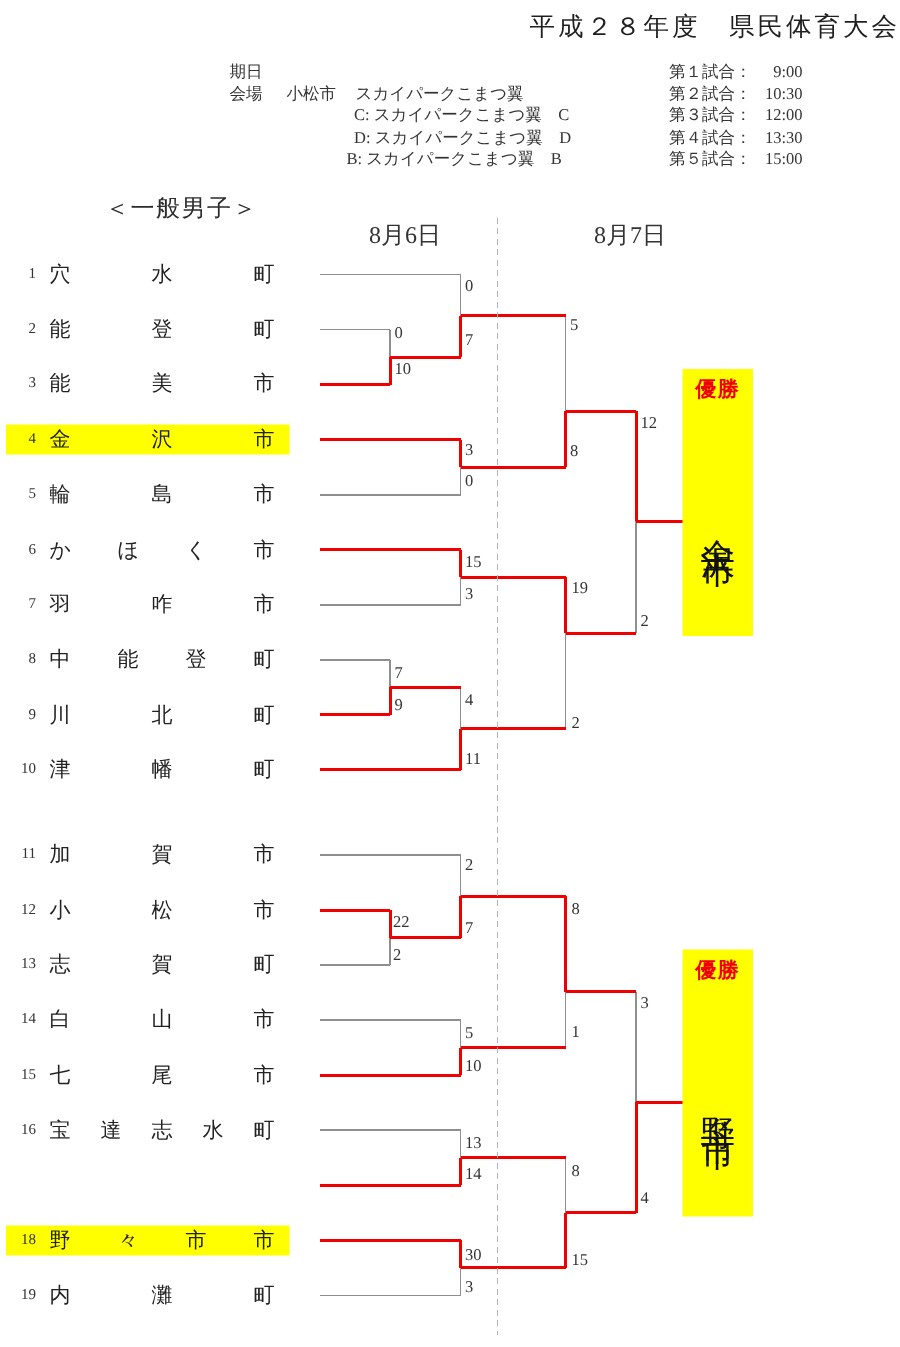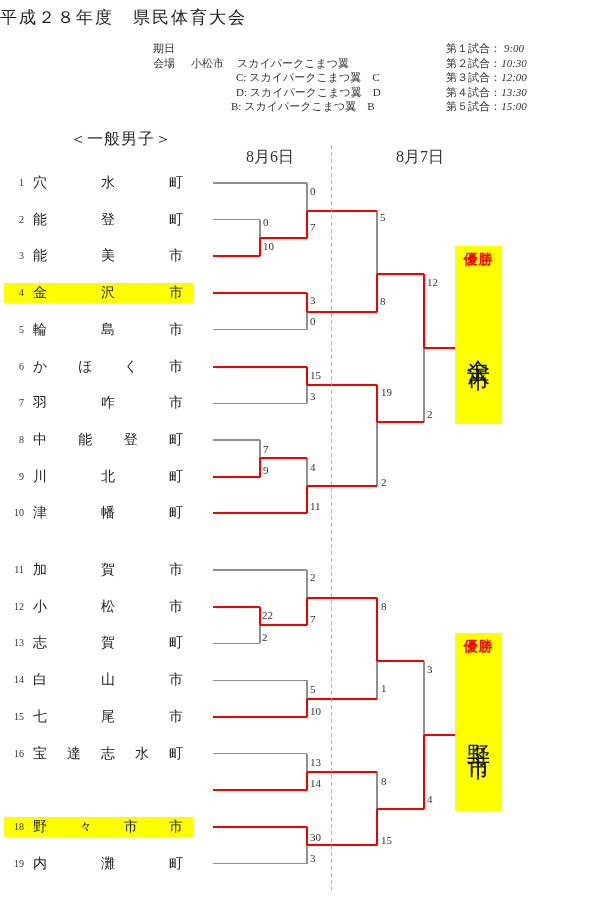--- a/index.html
+++ b/index.html
@@ -1,21 +1,21 @@
 <!DOCTYPE html>
 <html lang="ja"><head>
 <meta charset="utf-8">
 <style>
   html,body{margin:0;padding:0;background:#fff;}
   .page{position:relative;width:600px;height:898px;background:#ffffff;overflow:hidden;
         font-family:"Liberation Serif","DejaVu Serif",serif;color:#333;}
   .abs{position:absolute;white-space:nowrap;}
-  .title{left:0;top:6px;width:600px;text-align:left;font-size:17px;letter-spacing:2px;color:#1f1f1f;}
+  .title{left:0;top:6px;width:600px;text-align:right;font-size:17px;letter-spacing:2px;color:#1f1f1f;}
   .hdr{font-size:11px;line-height:14px;color:#333;}
-  .sched-time{width:42px;text-align:center;display:inline-block;font-style:italic;}
+  .sched-time{width:42px;text-align:right;display:inline-block;}
   .category{font-size:16px;color:#2b2b2b;letter-spacing:1px;}
   .daylabel{font-size:16px;color:#333;width:60px;text-align:center;}
   svg.bracket{position:absolute;left:0;top:0;}
   .team-row{position:absolute;left:4px;width:189px;height:20px;}
   .team-row.hl{background:#ffff00;}
   .team-no{position:absolute;left:2px;top:4px;width:18px;text-align:right;font-size:10px;color:#333;}
   .team-name{position:absolute;left:29px;top:1px;width:150px;height:18px;display:flex;
              justify-content:space-between;align-items:center;font-size:14px;color:#222;}
   .score{position:absolute;font-size:11px;line-height:13px;color:#333;}
   .champion{position:absolute;left:455px;width:47px;height:178px;background:#ffff00;

